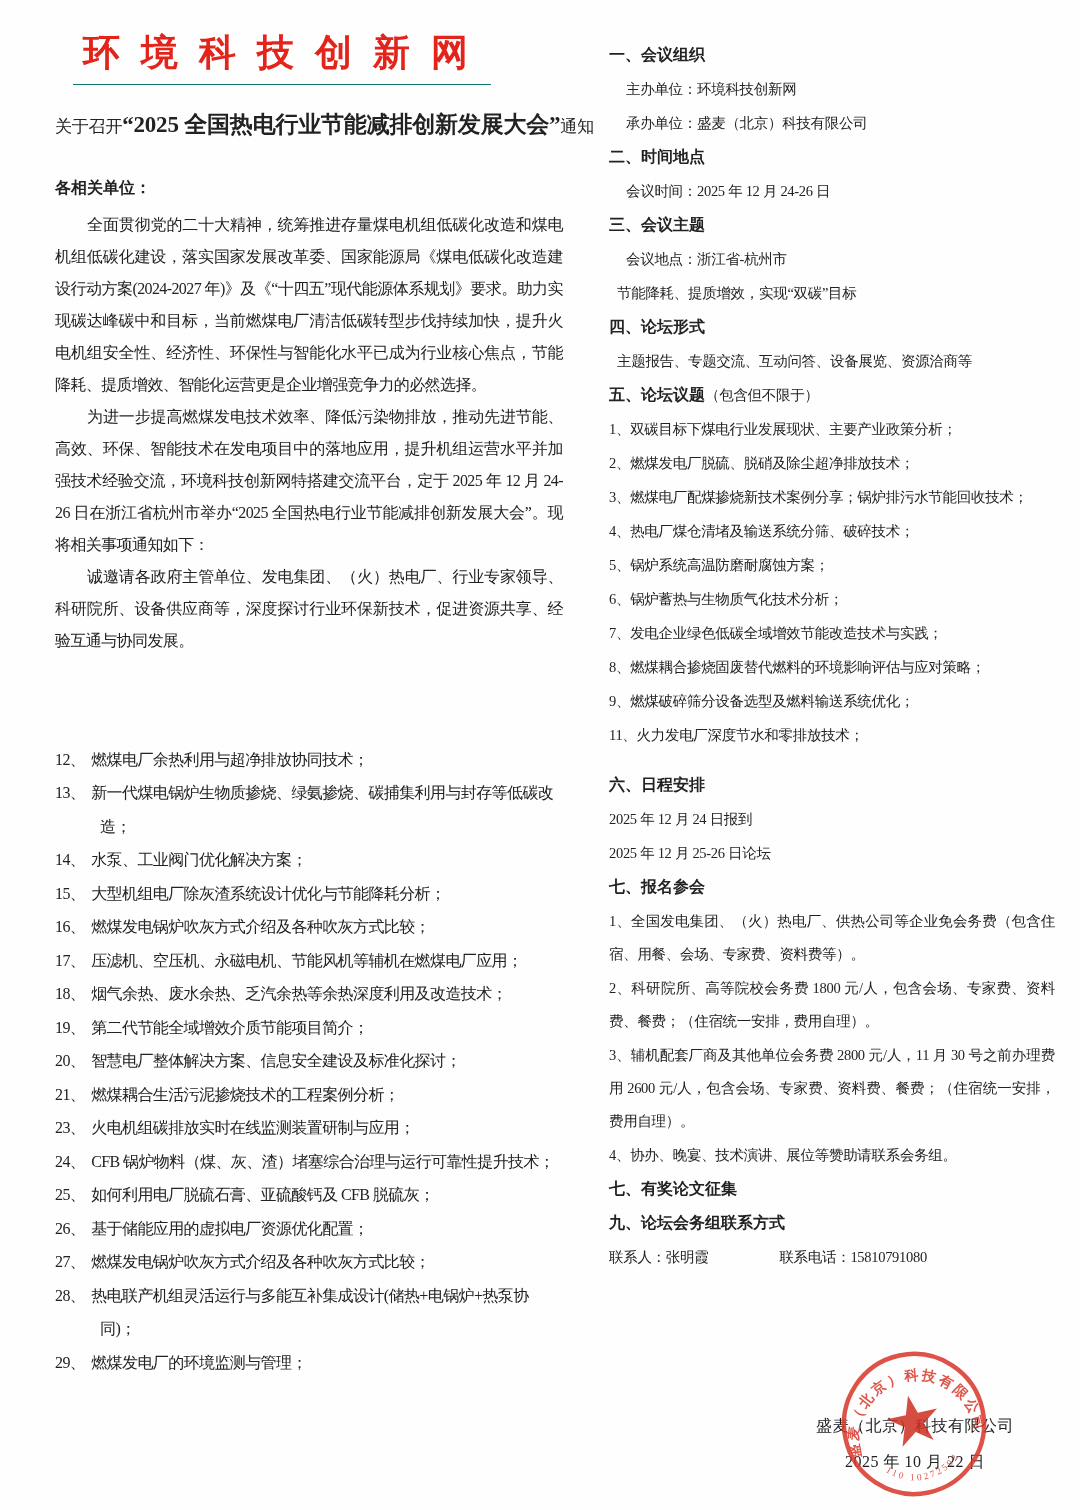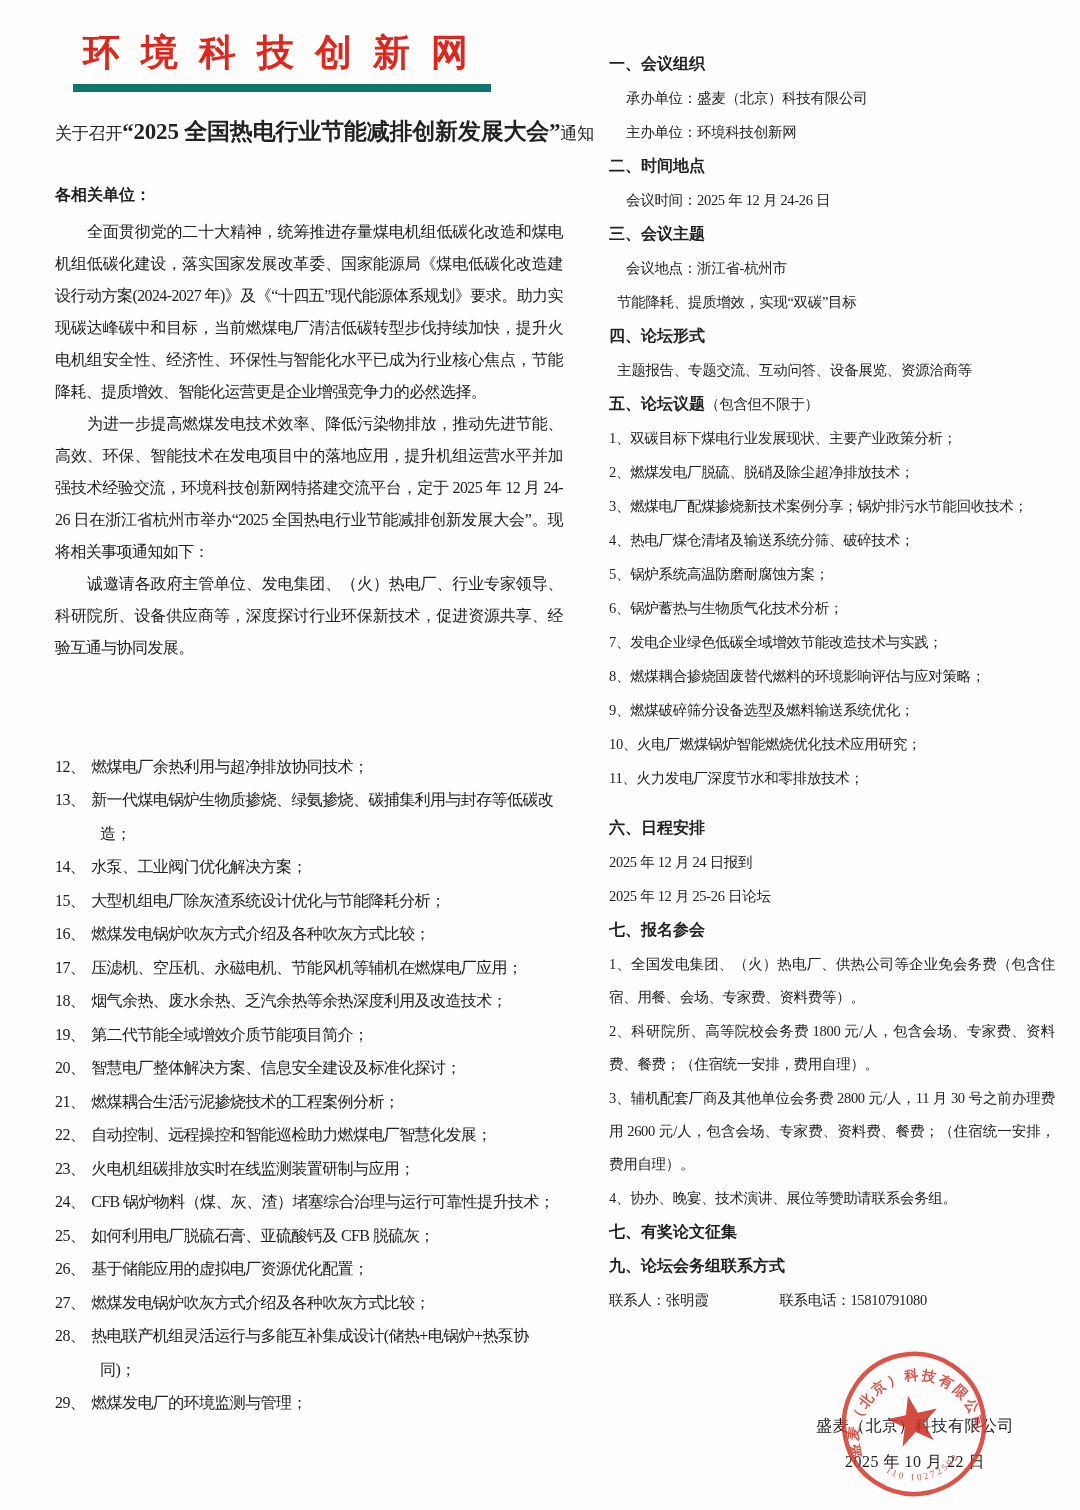--- a/index.html
+++ b/index.html
@@ -10,35 +10,35 @@
   }
   .page{position:relative;width:1080px;height:1510px;background:#fefefe;overflow:hidden;}
 
   
   .col-left{position:absolute;left:55px;top:26px;width:508px;}
   .title-wrap{padding-left:18px;}
   .site-title{
     display:inline-block;margin:0 0 0 0;
     color:#e3241b;font-weight:bold;font-size:37px;
     letter-spacing:21px;line-height:1.35;
-    border-bottom:8px solid #0f766e;
+    border-bottom:1px solid #0f766e;
     padding:2px 2px 6px 10px;white-space:nowrap;
   }
   .notice-line{margin:24px 0 0 0;font-size:17px;letter-spacing:-0.2px;white-space:nowrap;}
   .notice-line b{font-size:23px;}
   .salutation{margin:38px 0 0 0;font-weight:bold;font-size:16px;}
   .paras{margin-top:10px;}
   .para{margin:0;font-size:16px;letter-spacing:-0.6px;line-height:32px;
         text-align:justify;text-indent:2em;}
   .topics{margin-top:86px;font-size:16px;letter-spacing:-0.6px;}
   .topic{line-height:33.5px;padding-left:45px;text-indent:-45px;}
   .topic .num{padding-right:6px;}
 
   
-  .col-right{position:absolute;left:609px;top:47px;width:446px;font-size:14.5px;letter-spacing:-0.3px;}
+  .col-right{position:absolute;left:609px;top:38px;width:446px;font-size:14.5px;letter-spacing:-0.3px;}
   .blk{line-height:33px;text-align:justify;}
   .blk .bd{font-weight:bold;font-size:16px;letter-spacing:0;}
   .blk.head{line-height:34px;}
   .blk.indent{padding-left:17px;}
   .blk.indent2{padding-left:8px;}
   .blk.gap{margin-top:16px;}
   .blk.para{text-indent:2em;}
 
   
   .signature{position:absolute;left:795px;top:1408px;width:240px;text-align:center;
@@ -72,55 +72,53 @@
     <div class="topic"><span class="num">12、</span><span>燃煤电厂余热利用与超净排放协同技术；</span></div>
         <div class="topic"><span class="num">13、</span><span>新一代煤电锅炉生物质掺烧、绿氨掺烧、碳捕集利用与封存等低碳改造；</span></div>
         <div class="topic"><span class="num">14、</span><span>水泵、工业阀门优化解决方案；</span></div>
         <div class="topic"><span class="num">15、</span><span>大型机组电厂除灰渣系统设计优化与节能降耗分析；</span></div>
         <div class="topic"><span class="num">16、</span><span>燃煤发电锅炉吹灰方式介绍及各种吹灰方式比较；</span></div>
         <div class="topic"><span class="num">17、</span><span>压滤机、空压机、永磁电机、节能风机等辅机在燃煤电厂应用；</span></div>
         <div class="topic"><span class="num">18、</span><span>烟气余热、废水余热、乏汽余热等余热深度利用及改造技术；</span></div>
         <div class="topic"><span class="num">19、</span><span>第二代节能全域增效介质节能项目简介；</span></div>
         <div class="topic"><span class="num">20、</span><span>智慧电厂整体解决方案、信息安全建设及标准化探讨；</span></div>
         <div class="topic"><span class="num">21、</span><span>燃煤耦合生活污泥掺烧技术的工程案例分析；</span></div>
-        <div class="topic"><span class="num">22、</span><span>自动控制、远程操控和智能巡检助力燃煤电厂智慧化发展；</span></div>
         <div class="topic"><span class="num">23、</span><span>火电机组碳排放实时在线监测装置研制与应用；</span></div>
         <div class="topic"><span class="num">24、</span><span>CFB 锅炉物料（煤、灰、渣）堵塞综合治理与运行可靠性提升技术；</span></div>
         <div class="topic"><span class="num">25、</span><span>如何利用电厂脱硫石膏、亚硫酸钙及 CFB 脱硫灰；</span></div>
         <div class="topic"><span class="num">26、</span><span>基于储能应用的虚拟电厂资源优化配置；</span></div>
         <div class="topic"><span class="num">27、</span><span>燃煤发电锅炉吹灰方式介绍及各种吹灰方式比较；</span></div>
         <div class="topic"><span class="num">28、</span><span>热电联产机组灵活运行与多能互补集成设计(储热+电锅炉+热泵协同)；</span></div>
         <div class="topic"><span class="num">29、</span><span>燃煤发电厂的环境监测与管理；</span></div>
       </div>
   </div>
 
   <div class="col-right">
     <div>
 
     <div class="blk head"><b class="bd">一、会议组织</b><span></span></div>
+        <div class="blk indent"><b class="bd"></b><span>主办单位：环境科技创新网</span></div>
         <div class="blk indent"><b class="bd"></b><span>承办单位：盛麦（北京）科技有限公司</span></div>
-        <div class="blk indent"><b class="bd"></b><span>主办单位：环境科技创新网</span></div>
         <div class="blk head"><b class="bd">二、时间地点</b><span></span></div>
         <div class="blk indent"><b class="bd"></b><span>会议时间：2025 年 12 月 24-26 日</span></div>
         <div class="blk head"><b class="bd">三、会议主题</b><span></span></div>
         <div class="blk indent"><b class="bd"></b><span>会议地点：浙江省-杭州市</span></div>
         <div class="blk indent2"><b class="bd"></b><span>节能降耗、提质增效，实现“双碳”目标</span></div>
         <div class="blk head"><b class="bd">四、论坛形式</b><span></span></div>
         <div class="blk indent2"><b class="bd"></b><span>主题报告、专题交流、互动问答、设备展览、资源洽商等</span></div>
         <div class="blk head"><b class="bd">五、论坛议题</b><span>（包含但不限于）</span></div>
         <div class="blk"><b class="bd"></b><span>1、双碳目标下煤电行业发展现状、主要产业政策分析；</span></div>
         <div class="blk"><b class="bd"></b><span>2、燃煤发电厂脱硫、脱硝及除尘超净排放技术；</span></div>
         <div class="blk"><b class="bd"></b><span>3、燃煤电厂配煤掺烧新技术案例分享；锅炉排污水节能回收技术；</span></div>
         <div class="blk"><b class="bd"></b><span>4、热电厂煤仓清堵及输送系统分筛、破碎技术；</span></div>
         <div class="blk"><b class="bd"></b><span>5、锅炉系统高温防磨耐腐蚀方案；</span></div>
         <div class="blk"><b class="bd"></b><span>6、锅炉蓄热与生物质气化技术分析；</span></div>
         <div class="blk"><b class="bd"></b><span>7、发电企业绿色低碳全域增效节能改造技术与实践；</span></div>
         <div class="blk"><b class="bd"></b><span>8、燃煤耦合掺烧固废替代燃料的环境影响评估与应对策略；</span></div>
         <div class="blk"><b class="bd"></b><span>9、燃煤破碎筛分设备选型及燃料输送系统优化；</span></div>
-        <div class="blk"><b class="bd"></b><span>10、火电厂燃煤锅炉智能燃烧优化技术应用研究；</span></div>
         <div class="blk"><b class="bd"></b><span>11、火力发电厂深度节水和零排放技术；</span></div>
         <div class="blk head gap"><b class="bd">六、日程安排</b><span></span></div>
         <div class="blk"><b class="bd"></b><span>2025 年 12 月 24 日报到</span></div>
         <div class="blk"><b class="bd"></b><span>2025 年 12 月 25-26 日论坛</span></div>
         <div class="blk head"><b class="bd">七、报名参会</b><span></span></div>
         <div class="blk"><b class="bd"></b><span>1、全国发电集团、（火）热电厂、供热公司等企业免会务费（包含住宿、用餐、会场、专家费、资料费等）。</span></div>
         <div class="blk"><b class="bd"></b><span>2、科研院所、高等院校会务费 1800 元/人，包含会场、专家费、资料费、餐费；（住宿统一安排，费用自理）。</span></div>
         <div class="blk"><b class="bd"></b><span>3、辅机配套厂商及其他单位会务费 2800 元/人，11 月 30 号之前办理费用 2600 元/人，包含会场、专家费、资料费、餐费；（住宿统一安排，费用自理）。</span></div>
         <div class="blk"><b class="bd"></b><span>4、协办、晚宴、技术演讲、展位等赞助请联系会务组。</span></div>
         <div class="blk head"><b class="bd">七、有奖论文征集</b><span></span></div>

